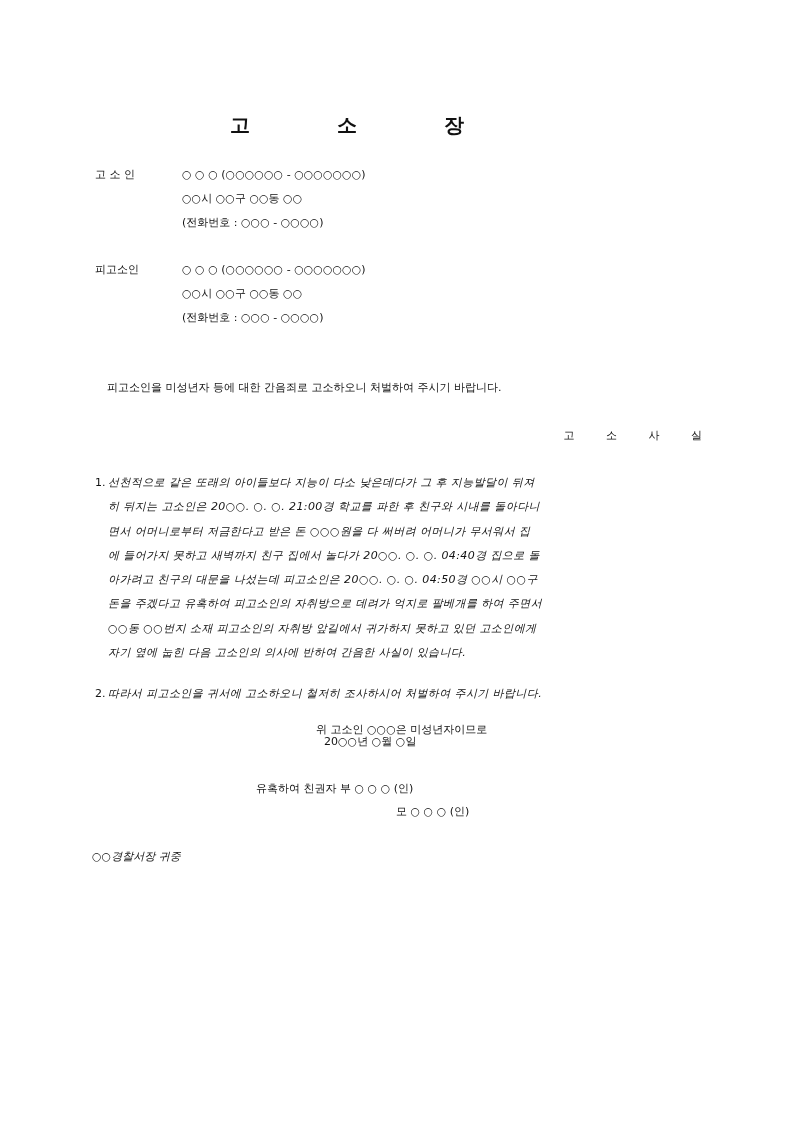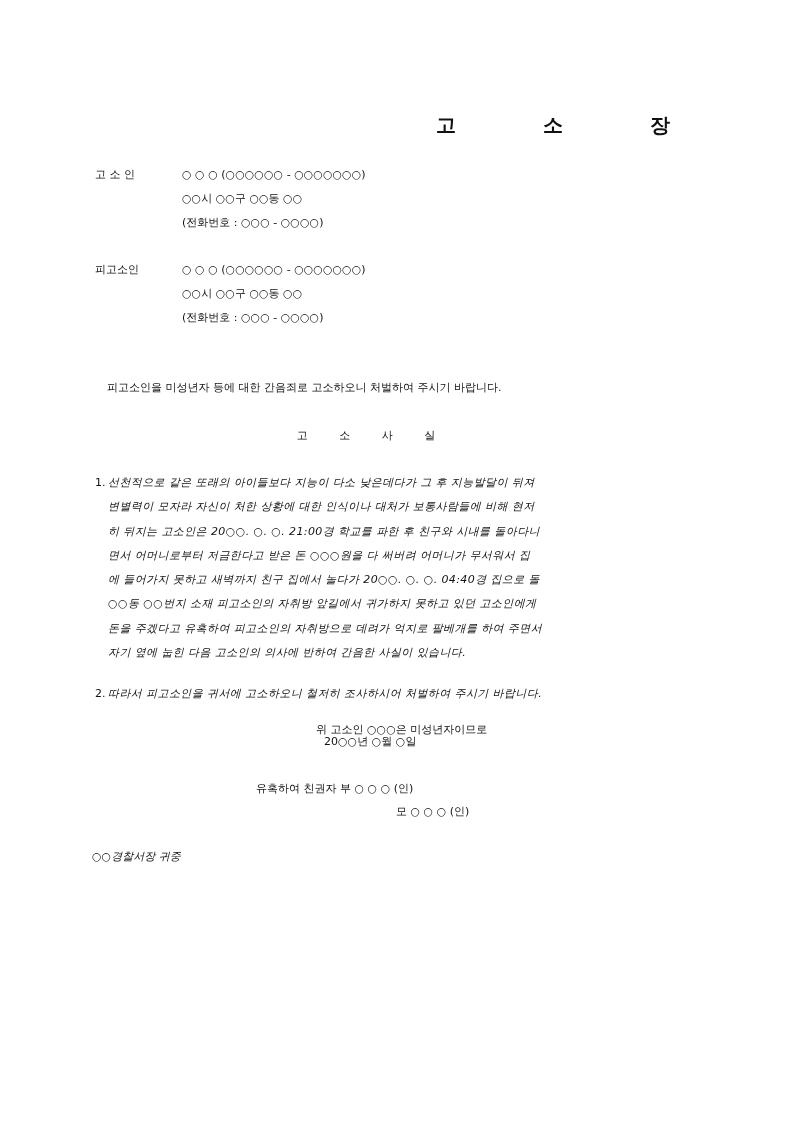--- a/index.html
+++ b/index.html
@@ -3,29 +3,29 @@
 <meta charset="utf-8">
 <style>
   html, body { margin: 0; padding: 0; background: #ffffff; }
   body {
     width: 794px; height: 1123px; position: relative; overflow: hidden;
     font-family: "DejaVu Sans", "Liberation Sans", sans-serif;
     color: #111111;
   }
   .abs { position: absolute; white-space: nowrap; }
   .title {
-    left: 0; width: 710px; top: 112px; text-align: right;
+    left: 0; width: 710px; top: 112px; text-align: center;
     font-size: 20px; font-weight: bold; letter-spacing: 40px; padding-left: 24px; box-sizing: border-box;
   }
   .t { font-size: 11px; line-height: 16px; }
   .party-label { left: 95px; }
   .party-lines { left: 182px; }
   .party-lines div { height: 24px; line-height: 16px; }
   .request { left: 107px; top: 380px; }
-  .facts-heading { left: 0; width: 716px; text-align: center; top: 428px; letter-spacing: 14px; padding-left: 30px; box-sizing: border-box; }
+  .facts-heading { left: 0; width: 716px; text-align: right; top: 428px; letter-spacing: 14px; padding-left: 30px; box-sizing: border-box; }
   .fact { left: 95px; width: 600px; }
   .fact .num { position: absolute; left: 0; top: 0; }
   .fact .lines { position: absolute; left: 13px; top: 0; }
   .fact .lines div { height: 24.3px; line-height: 16px; letter-spacing: 0.4px; font-style: italic; }
   .sig-line { position: absolute; white-space: nowrap; }
   .addressee { left: 92px; top: 849px; font-style: italic; }
 </style>
 </head>
 <body>
 
@@ -46,26 +46,26 @@
 </div>
 
 <div class="abs t request">피고소인을 미성년자 등에 대한 간음죄로 고소하오니 처벌하여 주시기 바랍니다.</div>
 
 <div class="abs t facts-heading">고 소 사 실</div>
 
 <div class="abs t fact" style="top:475px;">
   <span class="num">1.</span>
   <div class="lines">
     <div>선천적으로 같은 또래의 아이들보다 지능이 다소 낮은데다가 그 후 지능발달이 뒤져</div>
-    <div>변별력이 모자라 자신이 처한 상황에 대한 인식이나 대처가 보통사람들에 비해 현저</div>
     <div>히 뒤지는 고소인은 20○○. ○. ○. 21:00경 학교를 파한 후 친구와 시내를 돌아다니</div>
     <div>면서 어머니로부터 저금한다고 받은 돈 ○○○원을 다 써버려 어머니가 무서워서 집</div>
     <div>에 들어가지 못하고 새벽까지 친구 집에서 놀다가 20○○. ○. ○. 04:40경 집으로 돌</div>
+    <div>아가려고 친구의 대문을 나섰는데 피고소인은 20○○. ○. ○. 04:50경 ○○시 ○○구</div>
+    <div>돈을 주겠다고 유혹하여 피고소인의 자취방으로 데려가 억지로 팔베개를 하여 주면서</div>
     <div>○○동 ○○번지 소재 피고소인의 자취방 앞길에서 귀가하지 못하고 있던 고소인에게</div>
-    <div>돈을 주겠다고 유혹하여 피고소인의 자취방으로 데려가 억지로 팔베개를 하여 주면서</div>
     <div>자기 옆에 눕힌 다음 고소인의 의사에 반하여 간음한 사실이 있습니다.</div>
   </div>
 </div>
 
 <div class="abs t fact" style="top:686px;">
   <span class="num">2.</span>
   <div class="lines">
     <div>따라서 피고소인을 귀서에 고소하오니 철저히 조사하시어 처벌하여 주시기 바랍니다.</div>
   </div>
 </div>

